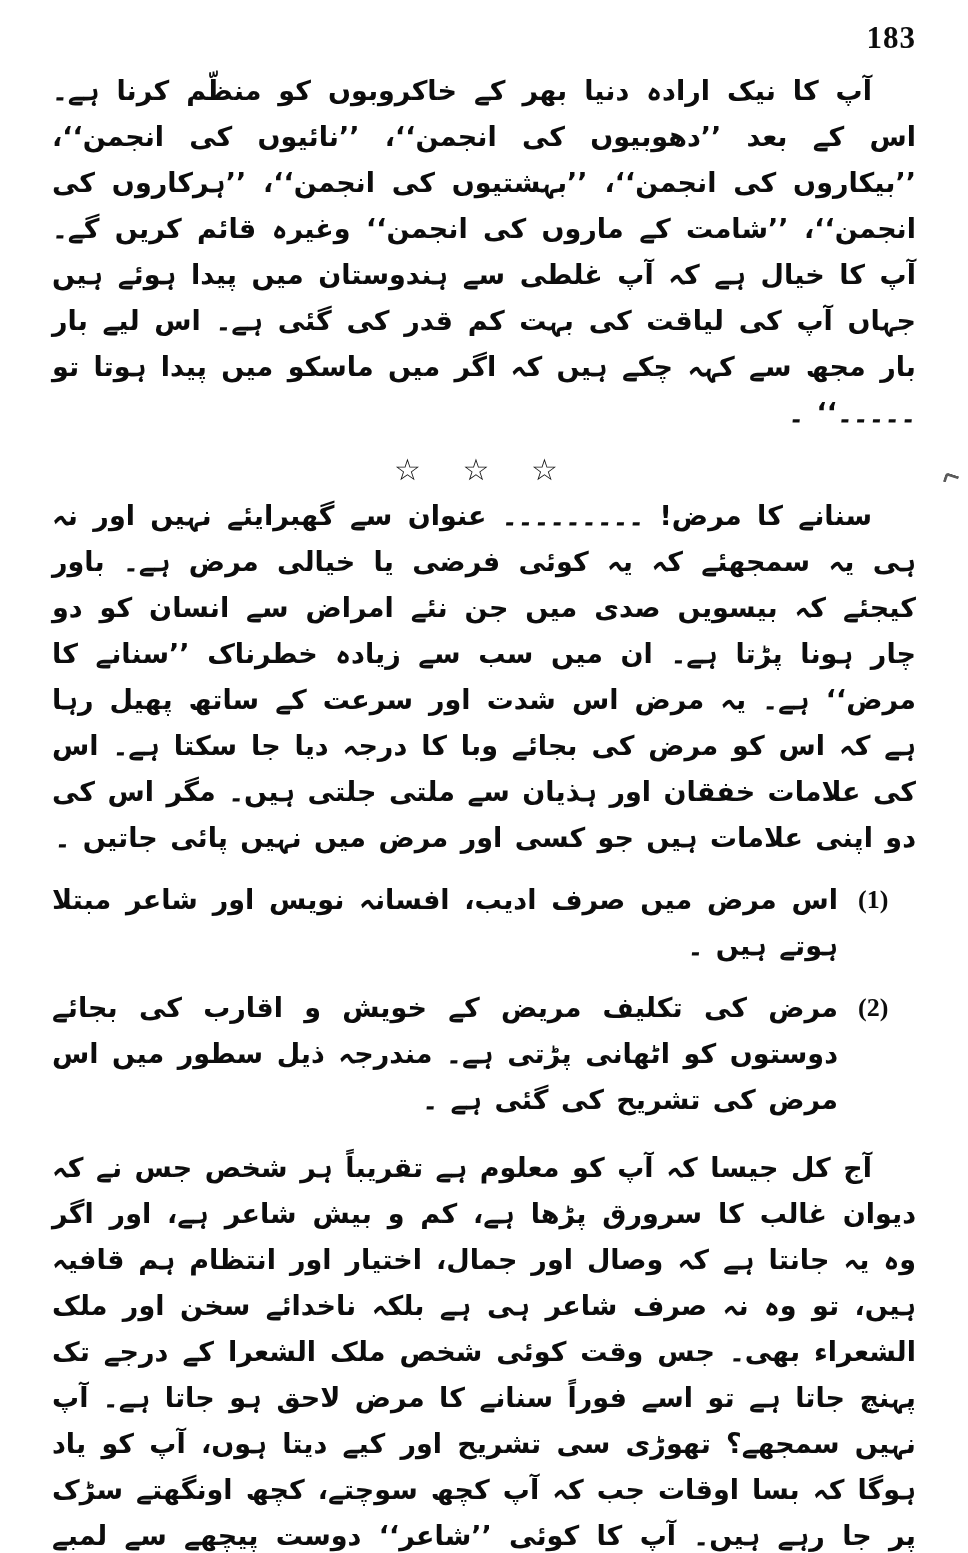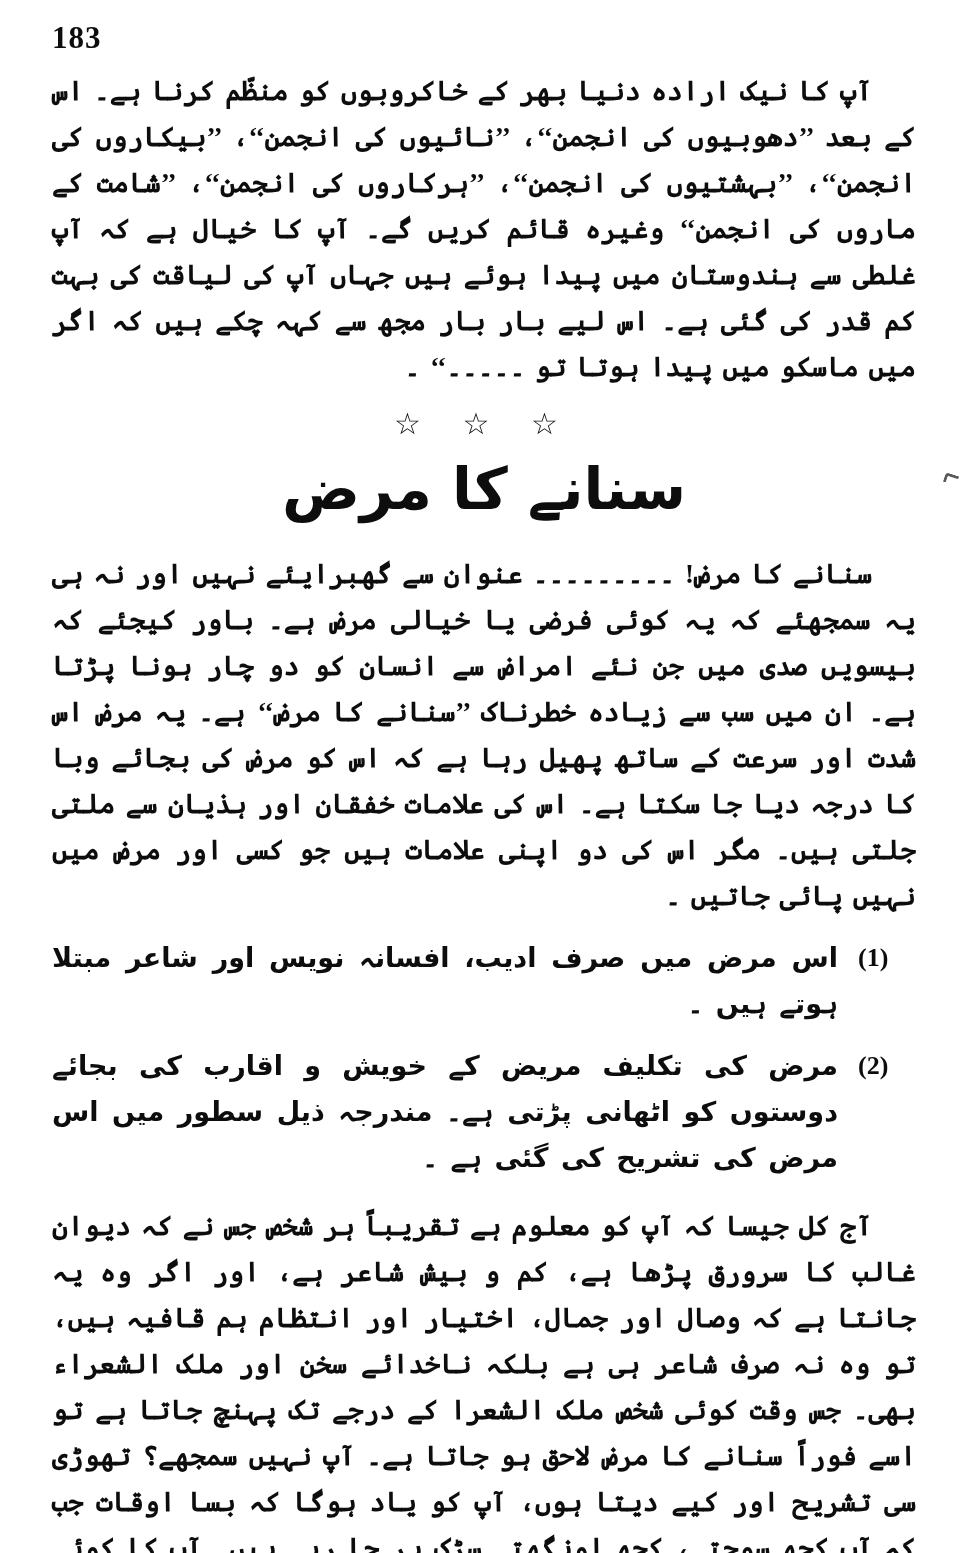--- a/index.html
+++ b/index.html
@@ -9,37 +9,37 @@
     width: 968px;
     height: 1553px;
     margin: 0 auto;
     background: #ffffff;
     color: #0d0d0d;
     padding: 20px 52px 0 52px;
     overflow: hidden;
     font-family: "DejaVu Sans", sans-serif;
   }
   .page-number {
-    text-align: left;
+    text-align: right;
     font-family: "Liberation Serif", serif;
     font-weight: 700;
     font-size: 31px;
     letter-spacing: 1px;
     margin-bottom: 12px;
   }
   .urdu {
     direction: rtl;
     unicode-bidi: embed;
     text-align: justify;
     font-weight: 700;
     font-size: 27px;
     line-height: 46px;
     word-spacing: 3px;
   }
-  .para-indent { text-indent: 44px; font-family: Liberation Serif, serif; }
+  .para-indent { text-indent: 44px; }
   .stars {
     text-align: center;
     font-size: 30px;
     letter-spacing: 16px;
     margin: 16px 0 6px 0;
     color: #111;
   }
   .section-title {
     direction: rtl;
     text-align: center;
@@ -84,21 +84,20 @@
 <body>
 
 <div class="page">
 
   <div class="page-number">183</div>
 
   <p class="urdu para-indent">آپ کا نیک ارادہ دنیا بھر کے خاکروبوں کو منظّم کرنا ہے۔ اس کے بعد ’’دھوبیوں کی انجمن‘‘، ’’نائیوں کی انجمن‘‘، ’’بیکاروں کی انجمن‘‘، ’’بہشتیوں کی انجمن‘‘، ’’ہرکاروں کی انجمن‘‘، ’’شامت کے ماروں کی انجمن‘‘ وغیرہ قائم کریں گے۔ آپ کا خیال ہے کہ آپ غلطی سے ہندوستان میں پیدا ہوئے ہیں جہاں آپ کی لیاقت کی بہت کم قدر کی گئی ہے۔ اس لیے بار بار مجھ سے کہہ چکے ہیں کہ اگر میں ماسکو میں پیدا ہوتا تو ۔۔۔۔۔‘‘ ۔</p>
 
   <div class="stars">☆ ☆ ☆</div>
 
-  <h1 class="section-title">سنانے کا مرض</h1>
 
   <span class="scan-artifact"></span>
 
   <p class="urdu para-indent opening">سنانے کا مرض! ۔۔۔۔۔۔۔۔۔ عنوان سے گھبرایئے نہیں اور نہ ہی یہ سمجھئے کہ یہ کوئی فرضی یا خیالی مرض ہے۔ باور کیجئے کہ بیسویں صدی میں جن نئے امراض سے انسان کو دو چار ہونا پڑتا ہے۔ ان میں سب سے زیادہ خطرناک ’’سنانے کا مرض‘‘ ہے۔ یہ مرض اس شدت اور سرعت کے ساتھ پھیل رہا ہے کہ اس کو مرض کی بجائے وبا کا درجہ دیا جا سکتا ہے۔ اس کی علامات خفقان اور ہذیان سے ملتی جلتی ہیں۔ مگر اس کی دو اپنی علامات ہیں جو کسی اور مرض میں نہیں پائی جاتیں ۔</p>
 
   <div class="list-row">
     <span class="list-marker">(1)</span>
     <p class="urdu list-text">اس مرض میں صرف ادیب، افسانہ نویس اور شاعر مبتلا ہوتے ہیں ۔</p>
   </div>
 

